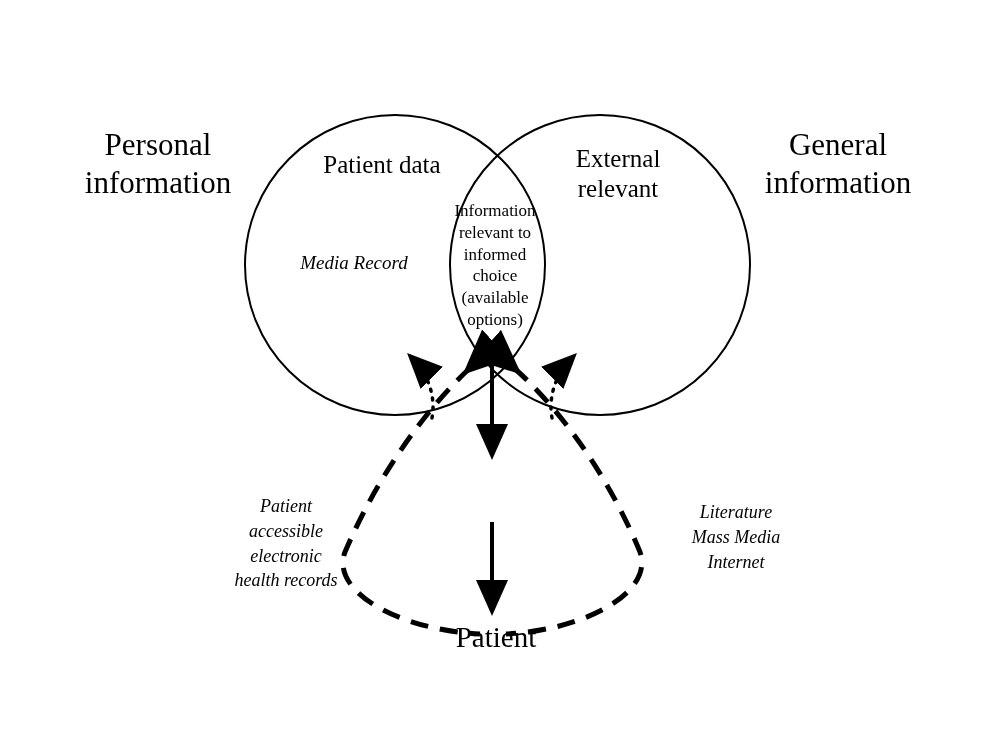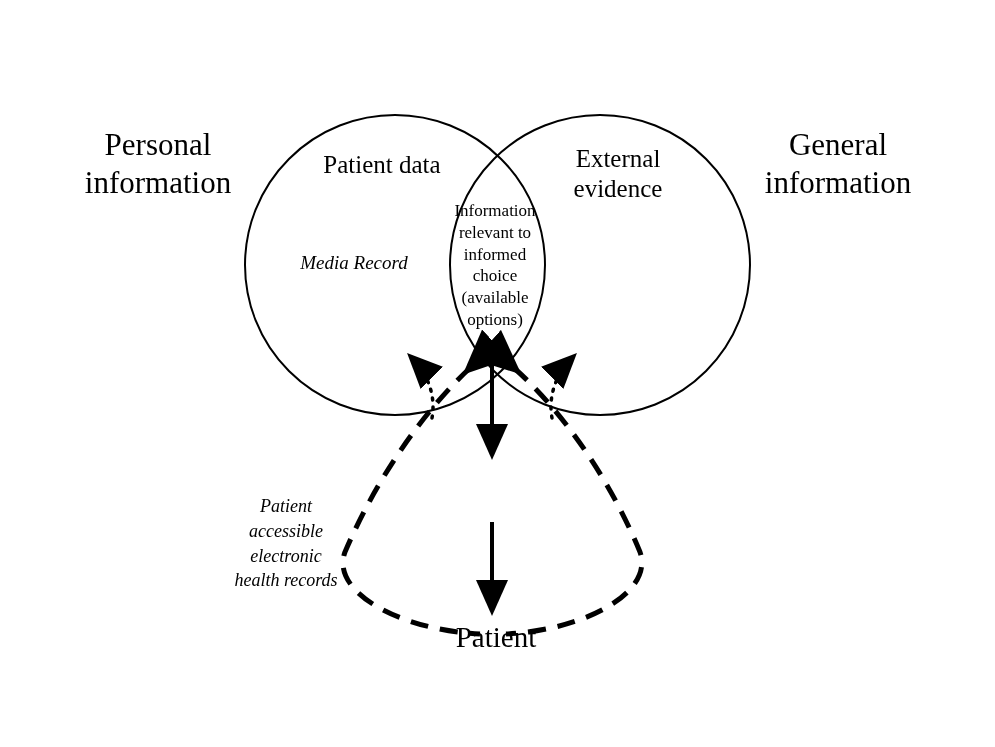--- a/index.html
+++ b/index.html
@@ -99,34 +99,37 @@
 
   <div class="txt side-heading left-heading">Personal
 information</div>
 
   <div class="txt side-heading right-heading">General
 information</div>
 
   <div class="txt circle-title patient-data-title">Patient data</div>
 
   <div class="txt circle-title external-evidence-title">External
-evidence</div>
+relevant</div>
 
   <div class="txt italic-label health-record">Media Record</div>
 
 
   <div class="txt center-label center-text">Information
 relevant to
 informed
 choice
 (available
 options)</div>
 
 
   <div class="txt patient-label patient-node-label">Patient</div>
 
   <div class="txt italic-left left-sources">Patient
 accessible
 electronic
 health records</div>
 
+  <div class="txt italic-right right-sources">Literature
+Mass Media
+Internet</div>
 
 </div>
 
 </body></html>

